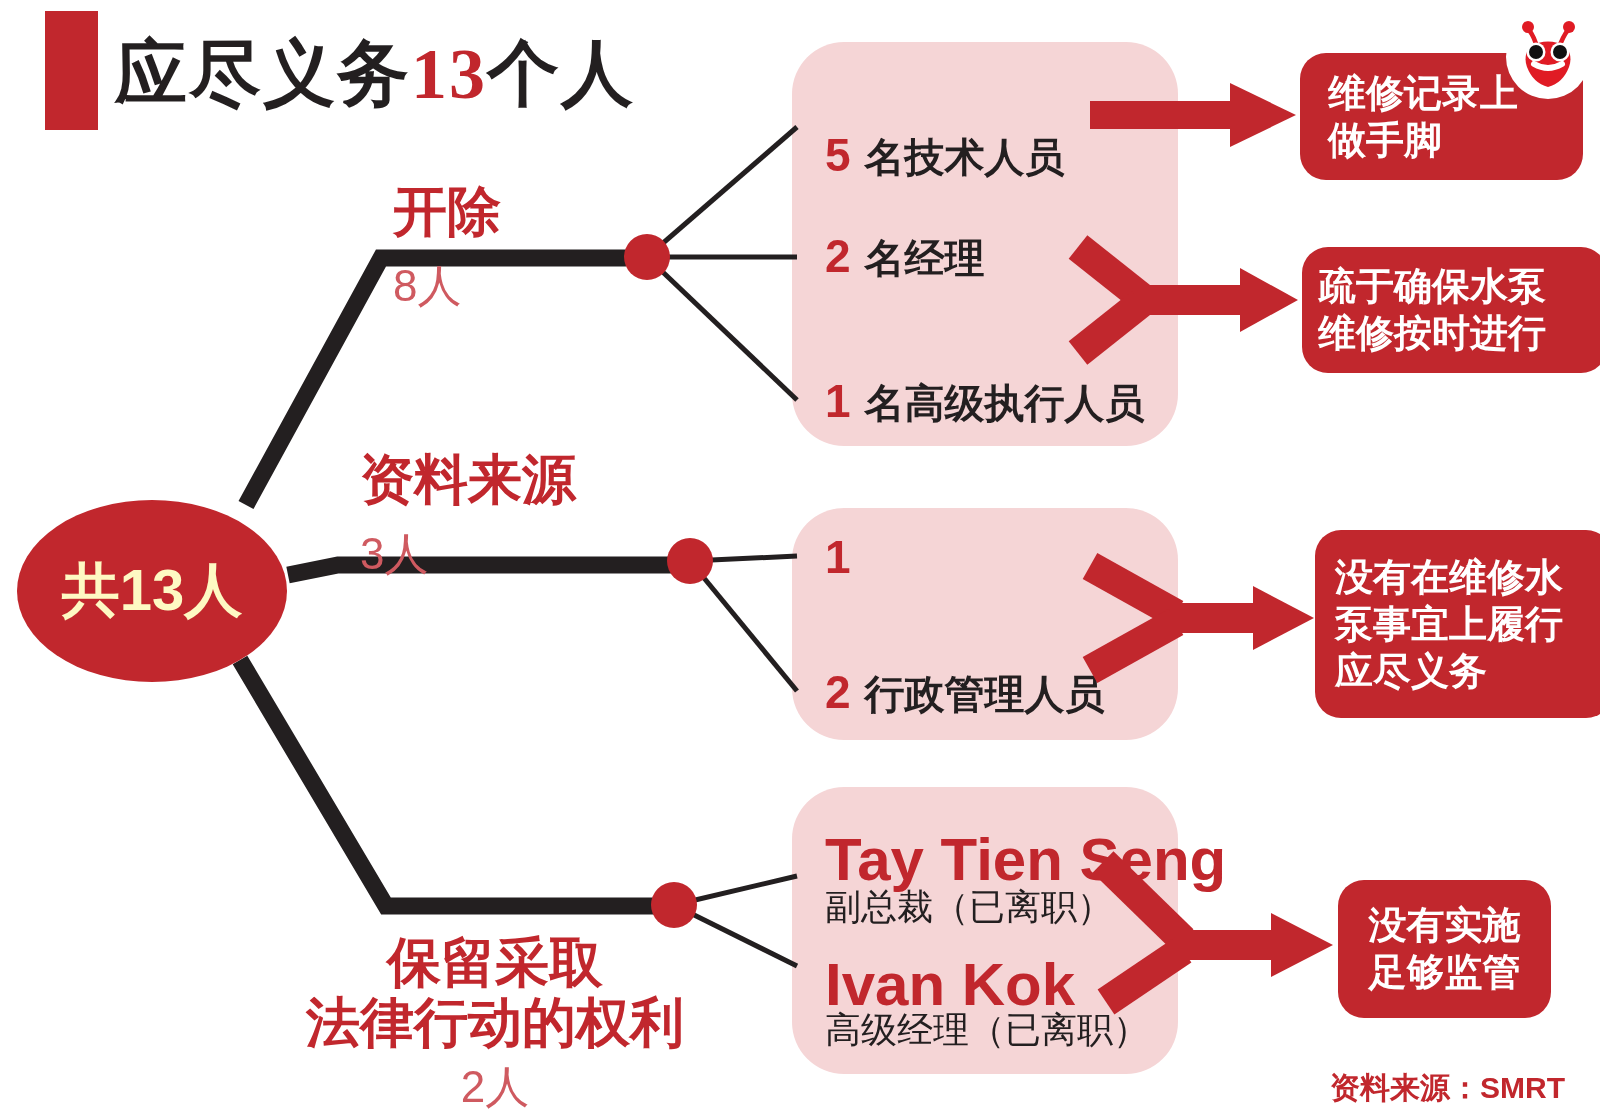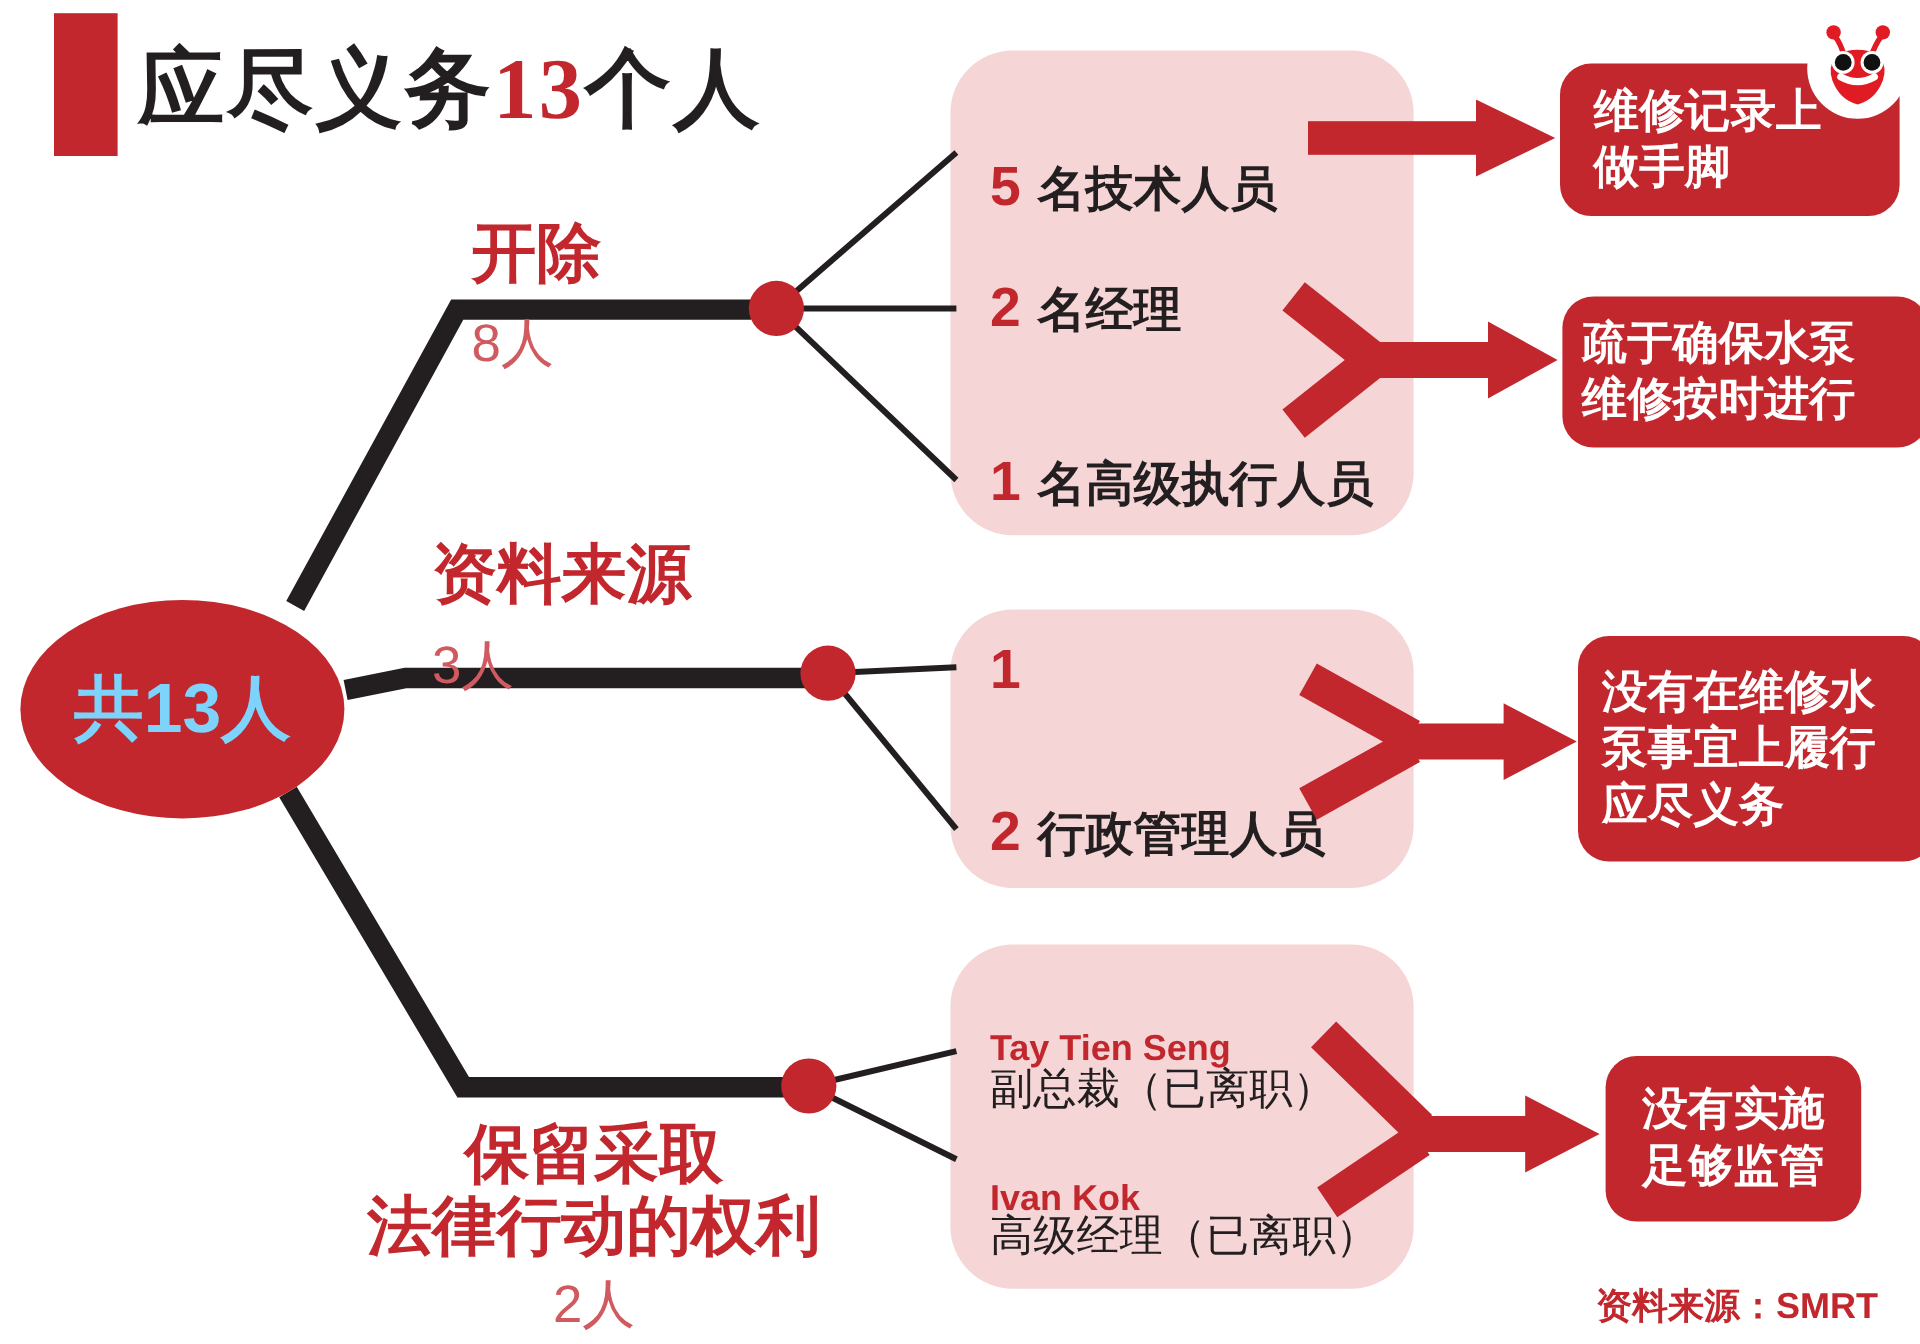--- a/index.html
+++ b/index.html
@@ -16,28 +16,28 @@
   
   #title-bar{left:45px;top:11px;width:53px;height:119px;background:var(--red);z-index:3;}
   #page-title{left:115px;top:26px;font-size:72px;font-weight:bold;color:var(--ink);letter-spacing:2px;z-index:3;white-space:nowrap;}
   #page-title .hl{color:var(--red);font-family:Liberation Serif, serif;}
 
   
   #wires{left:0;top:0;width:1600px;height:1120px;z-index:2;pointer-events:none;}
 
   
   #root-ellipse{left:17px;top:500px;width:270px;height:182px;background:var(--red);border-radius:50%;
-    display:flex;align-items:center;justify-content:center;color:#7dd3fc;font-size:58px;font-weight:bold;z-index:3;}
+    display:flex;align-items:center;justify-content:center;color:#fef9c3;font-size:58px;font-weight:bold;z-index:3;}
 
   
   .pinkbox{left:792px;width:386px;background:var(--pink);border-radius:52px;z-index:1;}
   .member-row{position:absolute;left:33px;display:flex;align-items:baseline;gap:14px;white-space:nowrap;}
   .m-num{font-size:46px;font-weight:bold;color:var(--red);}
   .m-text{font-size:40px;font-weight:bold;color:var(--ink);}
-  .p-name{position:absolute;left:33px;font-size:30px;font-weight:bold;color:var(--red);white-space:nowrap;margin-top:32px;}
+  .p-name{position:absolute;left:33px;font-size:60px;font-weight:bold;color:var(--red);white-space:nowrap;}
   .p-role{position:absolute;left:33px;font-size:36px;font-weight:normal;color:var(--ink);white-space:nowrap;}
 
   
   .branch-label{display:flex;align-items:baseline;gap:16px;z-index:3;white-space:nowrap;flex-direction:column;}
   .bl-main{font-size:54px;font-weight:bold;color:var(--red);line-height:1.1;}
   .bl-count{font-size:44px;color:var(--light-red);}
   #branch3-label{left:280px;top:932px;width:430px;text-align:center;z-index:3;}
   #branch3-label .bl-main{display:block;white-space:pre-line;line-height:60px;}
   #branch3-label .bl-count{display:block;margin-top:6px;}
 

